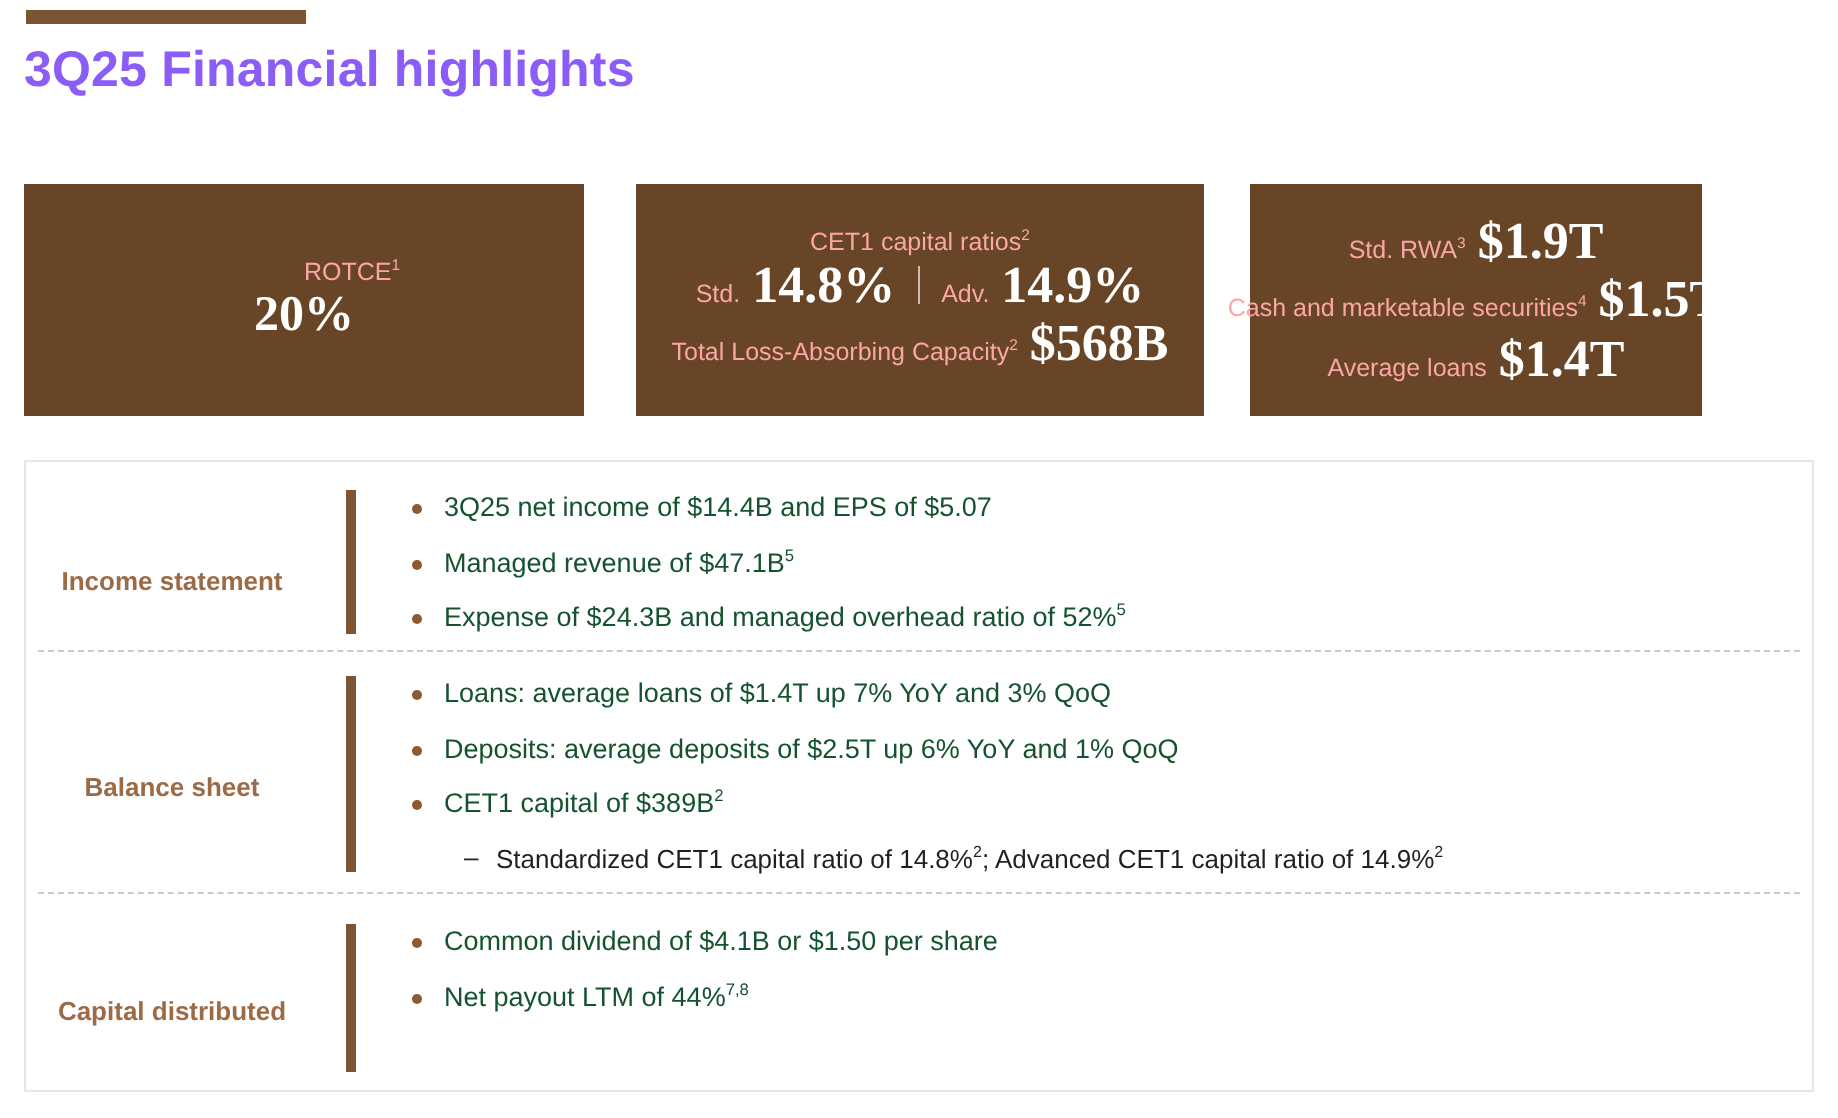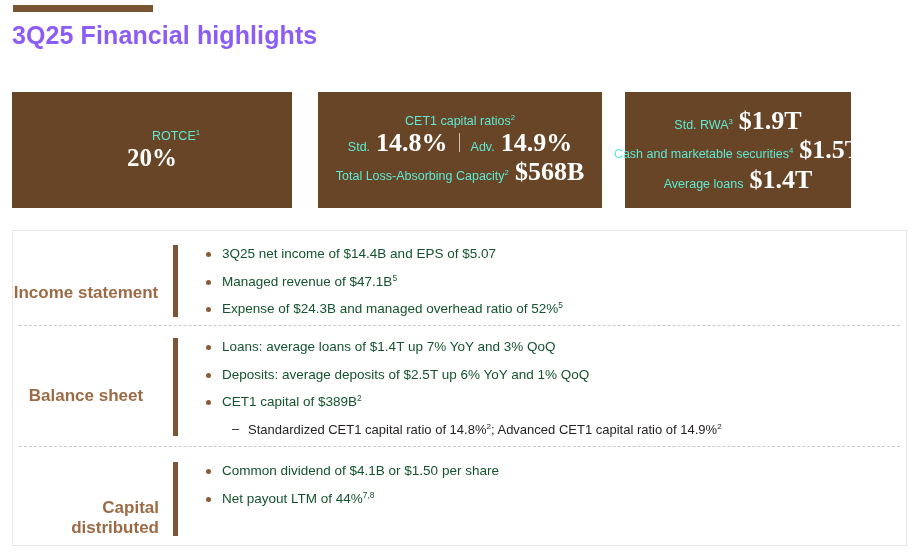--- a/index.html
+++ b/index.html
@@ -66,21 +66,21 @@
     display: flex;
     align-items: baseline;
     justify-content: center;
     white-space: nowrap;
     line-height: 1.12;
   }
   .m-label {
     font-family: "Liberation Sans", sans-serif;
     font-size: 12.5px;
     font-weight: 400;
-    color: #5eead4;
+    color: #fca5a5;
   }
   .m-value {
     font-family: "Liberation Serif", serif;
     font-weight: 700;
     font-size: 25px;
     color: #ffffff;
     margin-left: 6px;
   }
   .m-value.big {
     font-size: 26px;
@@ -125,29 +125,29 @@
   .detail-section.sec-2 { height: 98px; padding-top: 15px; }
   .divider {
     height: 0;
     border-top: 1px dashed #c9c9c9;
     margin: 0 6px;
   }
   .sec-label {
     width: 160px;
     flex: 0 0 160px;
     text-align: center;
-    font-size: 17px;
+    font-size: 13px;
     font-weight: 700;
     color: #9c6b46;
     box-sizing: border-box;
     padding-right: 14px;
   }
   .sec-0 .sec-label { padding-top: 38px; }
   .sec-1 .sec-label { padding-top: 48px; }
-  .sec-2 .sec-label { padding-top: 36px; text-align: right; }
+  .sec-2 .sec-label { padding-top: 36px; }
 
   .accent-bar {
     flex: 0 0 5px;
     width: 5px;
     background: #7d5434;
     border-radius: 0;
   }
   .sec-0 .accent-bar { height: 72px; }
   .sec-1 .accent-bar { height: 98px; }
   .sec-2 .accent-bar { height: 74px; }

